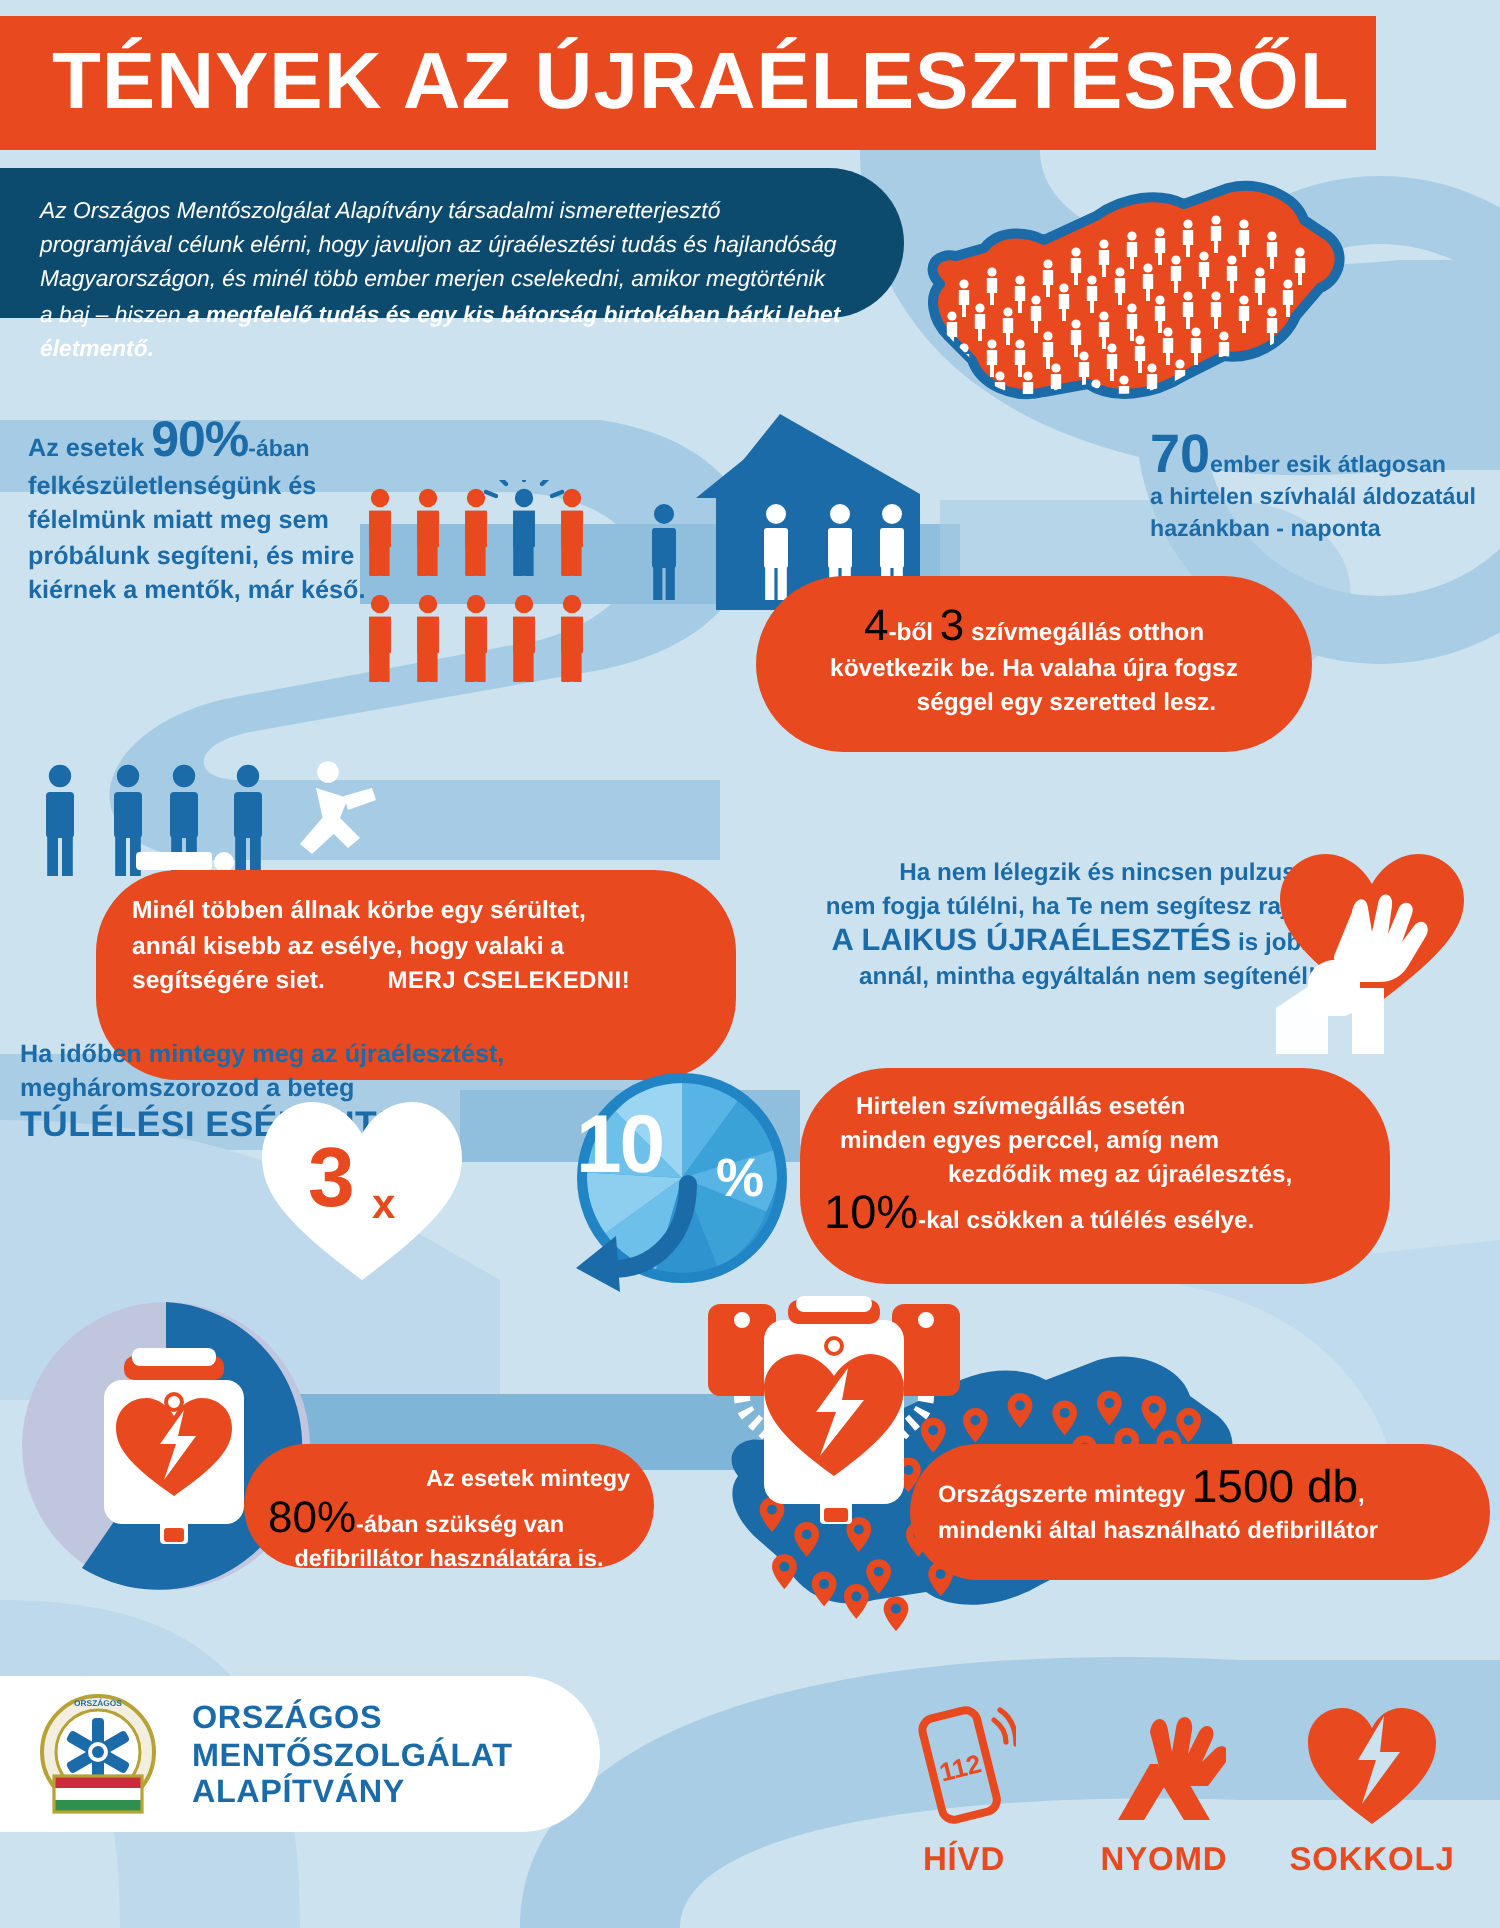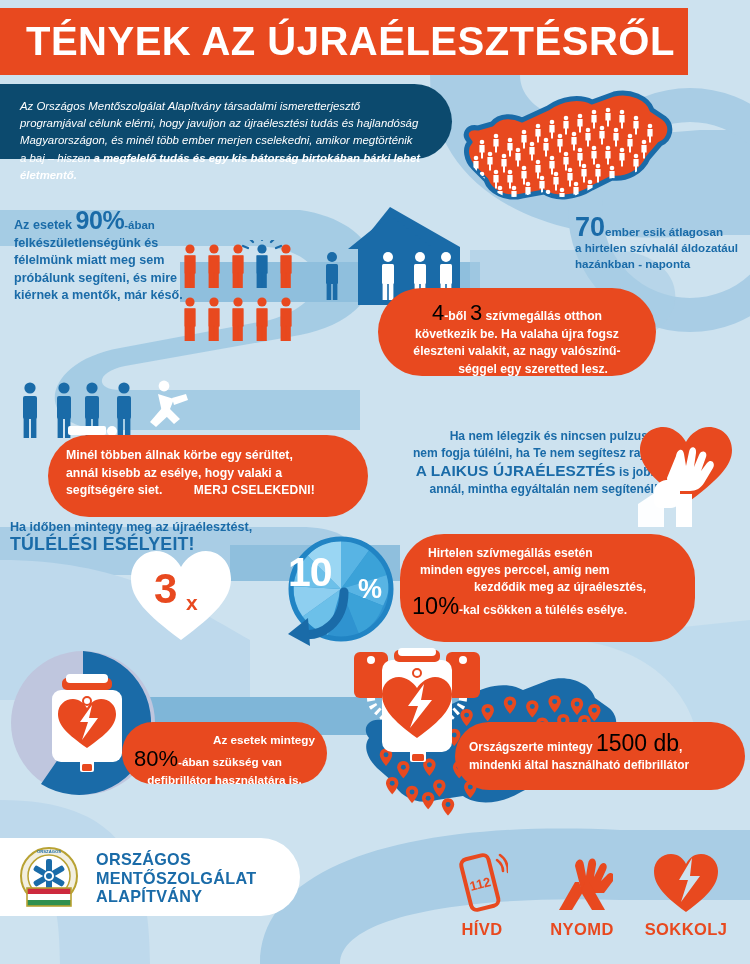--- a/index.html
+++ b/index.html
@@ -63,21 +63,21 @@
     left: 378px; top: 288px; width: 278px; height: 88px;
     background: #e8491f; border-radius: 44px;
     padding: 12px 18px 0 18px;
     text-align: center;
   }
   #pill43 .line { color: #ffffff; font-weight: bold; font-size: 12.2px; line-height: 17.3px; }
   #pill43 .big { font-size: 22px; }
 
   
   #pillCircle {
-    left: 48px; top: 435px; width: 320px; height: 82px;
+    left: 48px; top: 435px; width: 320px; height: 105px;
     background: #e8491f; border-radius: 41px;
     padding: 12px 18px 0 18px;
   }
   #pillCircle .line { color: #ffffff; font-weight: bold; font-size: 12.3px; line-height: 17.6px; }
   #pillCircle .shout { font-size: 12px; letter-spacing: 0.2px; padding-left: 28px; }
 
   
   #laikus { left: 400px; top: 428px; width: 258px; text-align: right; }
   #laikus .line { color: #1a6ba8; font-weight: bold; font-size: 12.1px; line-height: 17px; }
   #laikus .shout { font-size: 15.4px; letter-spacing: 0.1px; }
@@ -333,21 +333,20 @@
     </div>
     <div class="line">a hirtelen szívhalál áldozatául</div>
     <div class="line">hazánkban - naponta</div>
   </div>
 
   <div class="abs" id="pill43">
     <div>
       <span class="big">4</span><span class="line">-ből </span><span class="big">3</span><span class="line"> szívmegállás otthon</span>
     </div>
     <div class="line">következik be. Ha valaha újra fogsz</div>
-    <div class="line">éleszteni valakit, az nagy valószínű-</div>
     <div class="line" style="text-align:right;padding-right:30px;">séggel egy szeretted lesz.</div>
   </div>
 
   <svg class="abs" style="left:12px;top:378px;width:200px;height:80px;" viewBox="0 0 200 80">
     <g fill="#1a6ba8">
       <circle cx="18" cy="10" r="5.6"></circle>
         <rect x="11" y="18" width="14" height="23" rx="2"></rect>
       <rect x="11.6" y="39" width="5.4" height="21"></rect>
         <rect x="19" y="39" width="5.4" height="21"></rect>
       <circle cx="52" cy="10" r="5.6"></circle>
@@ -403,20 +402,21 @@
                l -10 0 c -8 0 -13 -6 -13 -13 z"></path>
       <path d="M30 58 c -7 1 -12 6 -12 12 l 0 9 c 0 4 3 7 7 7 l 10 0 c 5 0 9 -4 9 -9
                l 0 -10 c 0 -6 -5 -10 -11 -9 z"></path>
       <path d="M20 70 l -18 12 l 0 23 l 26 0 l 0 -24 z" opacity="0.95"></path>
       <path d="M40 72 l 0 33 l 16 0 l 0 -33 z"></path>
     </g>
   </svg>
 
   <div class="abs" id="tuleles">
     <div class="line">Ha időben mintegy meg az újraélesztést,</div>
+    <div class="line">megháromszorozod a beteg</div>
     <div class="line shout">TÚLÉLÉSI ESÉLYEIT!</div>
   </div>
 
   <div class="abs" style="left:128px;top:548px;width:106px;height:96px;">
     <svg style="position:absolute;left:0;top:0;width:106px;height:96px;" viewBox="0 0 106 96">
       <path d="M53 92 C 18 66, 3 50, 3 31 C 3 14, 15 3, 28 3 C 39 3, 48 10, 53 19
                C 58 10, 67 3, 78 3 C 91 3, 103 14, 103 31 C 103 50, 88 66, 53 92 Z" fill="#ffffff"></path>
     </svg>
     <div style="position:absolute;left:26px;top:20px;color:#e8491f;font-weight:bold;
                 font-size:42px;line-height:42px;font-family:'Liberation Sans',sans-serif;">3</div>

